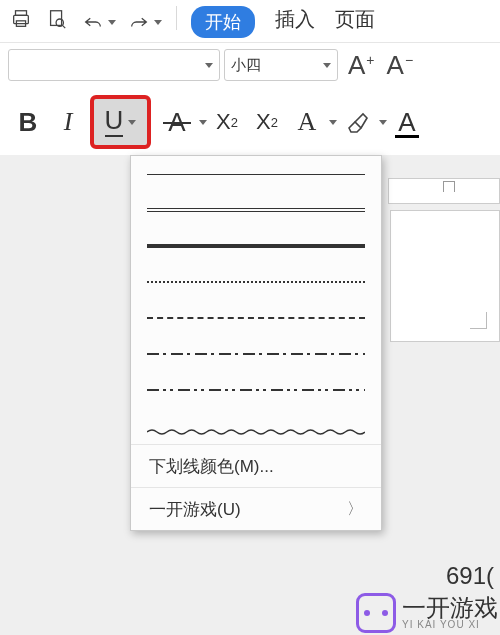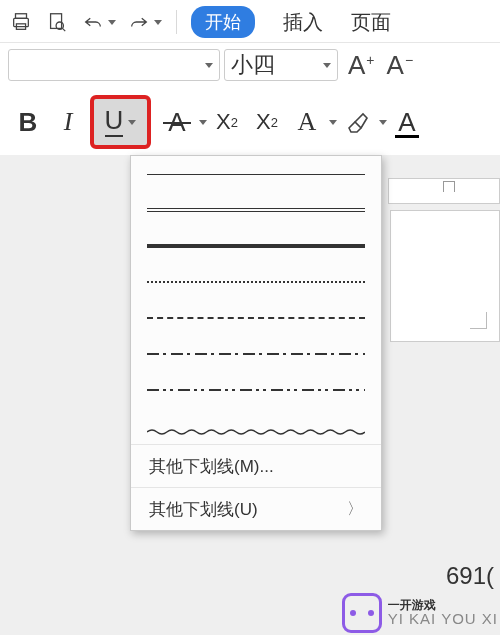--- a/index.html
+++ b/index.html
@@ -1,30 +1,30 @@
 <!DOCTYPE html>
 <html><head>
 <meta charset="utf-8">
 <style>
 html,body{margin:0;padding:0;font-family:"Microsoft YaHei",Arial,sans-serif;background:#fff;color:#333;overflow:hidden;}
 .root{width:500px;height:635px;position:relative;background:#fff;}
 
-.topbar{display:flex;align-items:center;padding:6px 8px 4px 8px;gap:10px;}
+.topbar{display:flex;padding:6px 8px 4px 8px;gap:10px;}
 .ticon{width:26px;height:26px;display:flex;align-items:center;justify-content:center;color:#444;}
 .ticon svg{width:22px;height:22px;stroke:#444;fill:none;stroke-width:1.4;}
 .triangle{width:0;height:0;border-left:4px solid transparent;border-right:4px solid transparent;border-top:5px solid #666;margin-left:2px;}
 .withdrop{display:flex;align-items:center;}
 .sep{width:1px;height:24px;background:#d9d9d9;margin:0 4px;}
 .start-btn{background:#2f7de1;color:#fff;padding:4px 14px;border-radius:14px;font-size:18px;}
-.tabitem{font-size:20px;color:#333;margin-left:18px;}
+.tabitem{font-size:20px;color:#333;margin-left:10px;}
 
 .frow1{display:flex;align-items:center;padding:6px 8px;border-top:1px solid #e6e6e6;}
 .fontname{flex:0 0 198px;height:30px;border:1px solid #ccc;border-radius:3px;display:flex;align-items:center;justify-content:flex-end;padding:0 6px;color:#888;font-size:14px;margin-right:4px;}
 .fontname .triangle{margin:0;}
-.fontsize{flex:0 0 100px;height:30px;border:1px solid #ccc;border-radius:3px;display:flex;align-items:center;padding:0 6px;font-size:22px;color:#333;margin-right:10px;justify-content:center;}
+.fontsize{flex:0 0 100px;height:30px;border:1px solid #ccc;border-radius:3px;display:flex;align-items:center;padding:0 6px;font-size:15px;color:#333;margin-right:10px;justify-content:center;}
 .fontsize .triangle{margin-left:auto;}
 .bigA{font-size:26px;color:#444;display:flex;align-items:flex-start;}
 .bigA .sup{font-size:14px;margin-top:2px;margin-left:1px;}
 
 .frow2{display:flex;align-items:center;padding:8px 8px 10px 8px;position:relative;}
 .sbtn{width:40px;height:40px;display:flex;align-items:center;justify-content:center;font-size:26px;color:#333;border-radius:3px;}
 .bold{font-weight:bold;}
 .italic{font-style:italic;font-family:Georgia,serif;}
 .underline-wrap{width:53px;height:46px;border:4px solid #d22;border-radius:6px;background:#d9d9d9;display:flex;align-items:center;justify-content:center;margin:0 6px 0 2px;}
 .underline-inner{display:flex;align-items:center;}
@@ -62,22 +62,22 @@
 .pagefrag::after{content:"";position:absolute;right:12px;bottom:12px;width:16px;height:16px;border-right:1px solid #bbb;border-bottom:1px solid #bbb;}
 .txtfrag{position:absolute;right:6px;top:522px;font-size:24px;color:#333;z-index:2;}
 .txtfrag2{position:absolute;right:6px;top:562px;font-size:24px;color:#333;z-index:2;}
 
 .wm{position:absolute;right:2px;bottom:2px;display:flex;align-items:center;gap:6px;z-index:9;}
 .wm .ico{width:34px;height:34px;border:3px solid #8d5be6;border-radius:9px;display:flex;align-items:center;justify-content:center;position:relative;}
 .wm .ico::before,.wm .ico::after{content:"";position:absolute;width:6px;height:6px;border-radius:50%;background:#8d5be6;}
 .wm .ico::before{left:5px;}
 .wm .ico::after{right:5px;}
 .wm .txt{display:flex;flex-direction:column;line-height:1.05;}
-.wm .big{font-size:12px;font-weight:700;color:#333;}
-.wm .small{font-size:15px;color:#888;letter-spacing:1px;}
+.wm .big{font-size:24px;font-weight:400;color:#333;}
+.wm .small{font-size:10px;color:#888;letter-spacing:1px;}
 </style>
 </head>
 <body>
 <div class="root">
 
 <div class="topbar">
   <div class="ticon">
     <svg viewBox="0 0 24 24">
           <rect x="6" y="3" width="12" height="5"></rect>
           <rect x="4" y="8" width="16" height="9" rx="1"></rect>
@@ -189,24 +189,24 @@
       </div>
   <div class="styleitem">
         <div class="line dashdotdot"></div>
       </div>
   <div class="styleitem">
     <div class="line wavy"><svg viewBox="0 0 220 8" preserveAspectRatio="none">
             <path d="M0 4 Q5 0 10 4 T20 4 T30 4 T40 4 T50 4 T60 4 T70 4 T80 4 T90 4 T100 4 T110 4 T120 4 T130 4 T140 4 T150 4 T160 4 T170 4 T180 4 T190 4 T200 4 T210 4 T220 4" stroke="#333" fill="none" stroke-width="1.4"></path>
           </svg></div>
   </div>
   <div class="menuitem">
-    <span>其他下划线(M)...</span>
+    <span>下划线颜色(M)...</span>
   </div>
   <div class="menuitem">
-    <span>其他下划线(U)</span>
+    <span>一开游戏(U)</span>
     <span class="arrow">〉</span>
   </div>
 </div>
 
 <div class="wm">
   <div class="ico"></div>
   <div class="txt">
     <span class="big">一开游戏</span>
     <span class="small">YI KAI YOU XI</span>
   </div>

